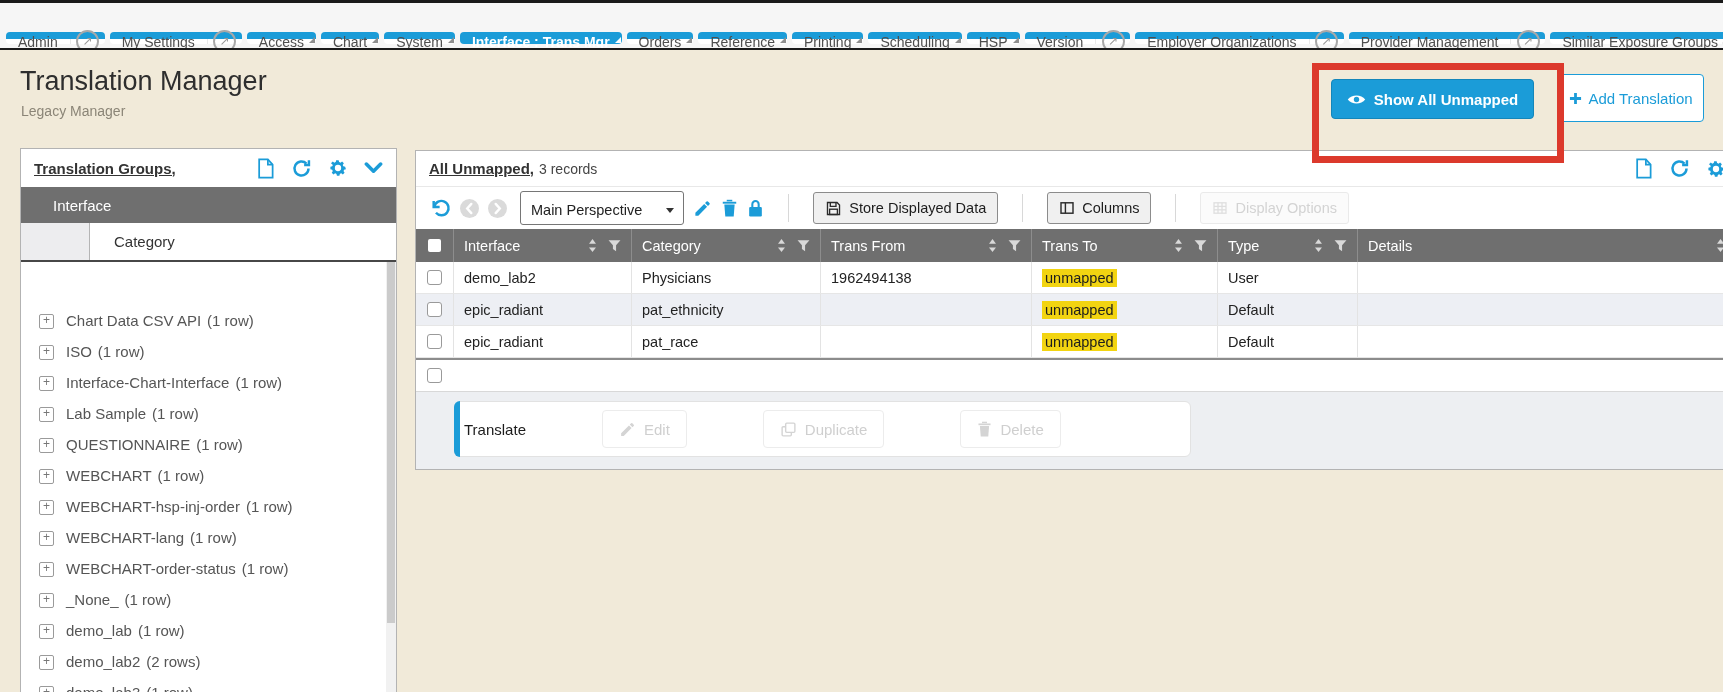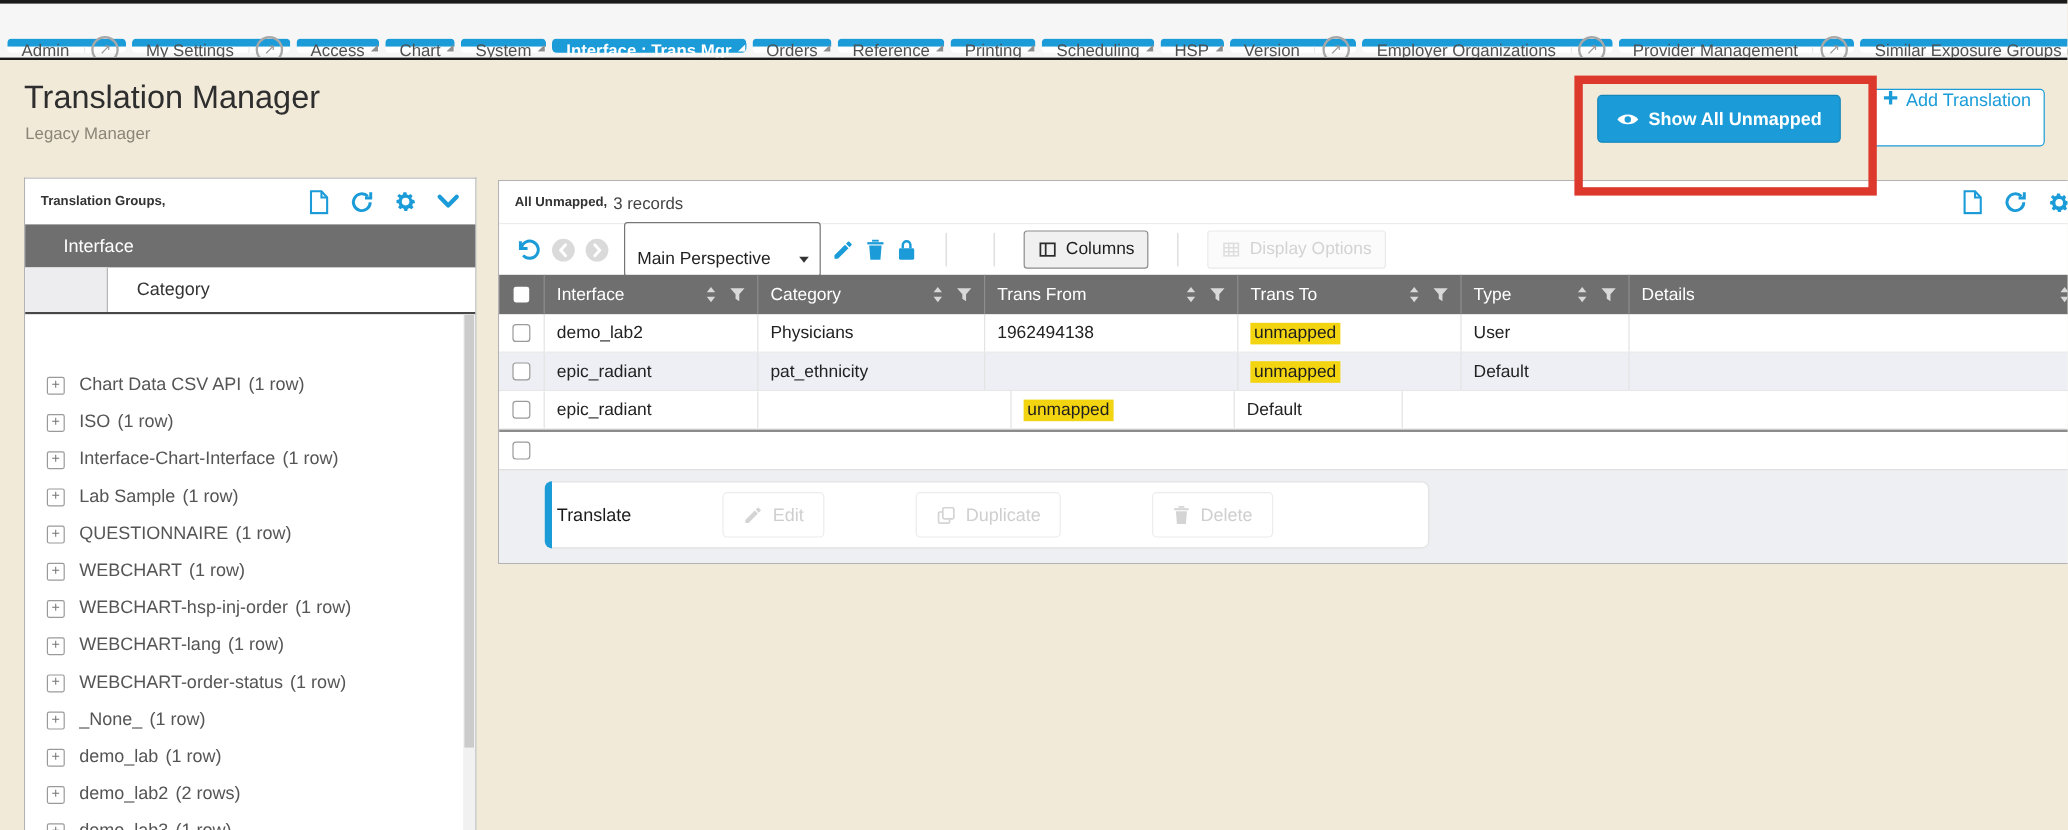--- a/index.html
+++ b/index.html
@@ -23,26 +23,26 @@
 
   
   .page-title{position:absolute;left:20px;top:66px;font-size:27px;color:#2e2e2e;}
   .page-sub{position:absolute;left:21px;top:103px;font-size:14px;color:#8b8577;}
   .btn-show{position:absolute;left:1331px;top:79px;width:201px;height:38px;background:#1b9cd8;
     border:1px solid #1486ba;border-radius:4px;color:#fff;font-size:15px;display:flex;align-items:center;
     justify-content:center;gap:8px;cursor:pointer;z-index:3;font-weight:bold;}
   .red-box{position:absolute;left:1312px;top:63px;width:238px;height:86px;border:7px solid #dc392c;
     pointer-events:none;z-index:5;}
   .btn-add{position:absolute;left:1558px;top:74px;width:144px;height:46px;background:#fff;
-    border:1px solid #1b9cd8;border-radius:4px;color:#1b9cd8;font-size:15px;display:flex;align-items:flex-start;
+    border:1px solid #1b9cd8;border-radius:4px;color:#1b9cd8;font-size:15px;display:flex;align-items:center;
     justify-content:center;gap:6px;cursor:pointer;}
 
   
   .panel-head{height:38px;flex:0 0 38px;display:flex;align-items:center;padding:0 13px;background:#fff;}
-  .panel-head .ttl{font-weight:bold;font-size:11px;color:#333;}
+  .panel-head .ttl{font-weight:bold;font-size:15px;color:#333;text-decoration:underline;}
   .panel-head .recs{font-size:14px;color:#444;margin-left:5px;}
   .head-icons{margin-left:auto;display:flex;align-items:center;gap:16px;}
   .head-icons span{display:flex;cursor:pointer;}
 
   
   .lpanel{position:absolute;left:20px;top:148px;width:377px;height:544px;background:#fff;
     border:1px solid #b3b3b3;border-bottom:none;box-sizing:border-box;display:flex;flex-direction:column;}
   .iface-bar{height:36px;flex:0 0 36px;background:#6f6f6f;color:#fff;font-size:15px;display:flex;
     align-items:center;padding-left:32px;}
   .cat-row{height:37px;flex:0 0 37px;display:flex;border-bottom:2px solid #474747;background:#fff;}
@@ -58,21 +58,21 @@
 
   
   .rpanel{position:absolute;left:415px;top:150px;width:1360px;height:320px;background:#fff;
     border:1px solid #b3b3b3;box-sizing:border-box;display:flex;flex-direction:column;}
   .rpanel .panel-head{border-bottom:1px solid #e8e8e8;height:35px;flex-basis:35px;}
   .toolbar{height:42px;flex:0 0 42px;display:flex;align-items:center;padding:0 14px;gap:9px;background:#fff;}
   .tb-icon{display:flex;cursor:pointer;}
   .pager{width:19px;height:19px;border-radius:50%;background:#dadada;display:flex;align-items:center;
     justify-content:center;cursor:default;}
   .select{height:28px;border:1px solid #767676;border-radius:3px;background:#fff;display:flex;align-items:center;
-    padding:16px 9px 0 10px;font-size:14.5px;color:#222;cursor:pointer;gap:24px;margin-left:4px;}
+    padding:4px 9px 0 10px;font-size:14.5px;color:#222;cursor:pointer;gap:24px;margin-left:4px;}
   .selarrow{width:0;height:0;border-left:4.5px solid transparent;border-right:4.5px solid transparent;
     border-top:5.5px solid #333;}
   .vdiv{width:1px;align-self:stretch;margin:7px 15px;background:#d8d8d8;}
   .btn{height:30px;background:#f0f0f0;border:1px solid #8c8c8c;border-radius:3px;display:flex;align-items:center;
     gap:7px;padding:0 11px;font-size:14.5px;color:#1d1d1d;cursor:pointer;white-space:nowrap;}
   .btn.disabled{background:#fbfbfb;border-color:#eaeaea;color:#d3d3d3;cursor:default;}
 
   
   .tablewrap{position:relative;padding-right:15px;}
   .vscroll{position:absolute;right:0;top:0;width:15px;height:159px;background:#f3f3f3;
@@ -374,20 +374,30 @@
             <rect x="6.5" y="1" width="7" height="2"></rect>
           </svg>
       </span>
       <span class="tb-icon">
         <svg width="17" height="19" viewBox="0 0 20 24">
             <rect x="2" y="10" width="16" height="12" rx="1.5" fill="#1b9cd8"></rect>
             <path d="M6 10 V6.5 a4 4 0 0 1 8 0 V10" fill="none" stroke="#1b9cd8" stroke-width="2.6"></path>
           </svg>
       </span>
       <span class="vdiv"></span>
+      <span class="btn">
+        <span style="display:flex">
+          <svg width="17" height="17" viewBox="0 0 24 24" fill="none" stroke="#2b2b2b" stroke-width="1.9">
+              <path d="M3.5 3.5 H17 L20.5 7 V20.5 H3.5 Z"></path>
+              <path d="M7.5 3.5 V9 H15.5 V3.5"></path>
+              <rect x="6.5" y="13" width="11" height="7.5"></rect>
+            </svg>
+        </span>
+        <span>Store Displayed Data</span>
+      </span>
       <span class="vdiv"></span>
       <span class="btn">
         <span style="display:flex">
           <svg width="16" height="16" viewBox="0 0 20 20" fill="none" stroke="#2b2b2b" stroke-width="1.8">
               <rect x="2.5" y="3.5" width="15" height="13"></rect>
               <line x1="8" y1="3.5" x2="8" y2="16.5"></line>
             </svg>
         </span>
         <span>Columns</span>
       </span>
@@ -555,20 +565,23 @@
               <span></span>
             </span>
           </div>
           <div class="trow">
             <span class="cbcell">
               <span class="row-cb"></span>
             </span>
             <span class="td w0">
               <span>epic_radiant</span>
             </span>
+            <span class="td w1">
+              <span>pat_race</span>
+            </span>
             <span class="td w2">
               <span></span>
             </span>
             <span class="td w3">
               <span class="hl">unmapped</span>
             </span>
             <span class="td w4">
               <span>Default</span>
             </span>
             <span class="td w5">

